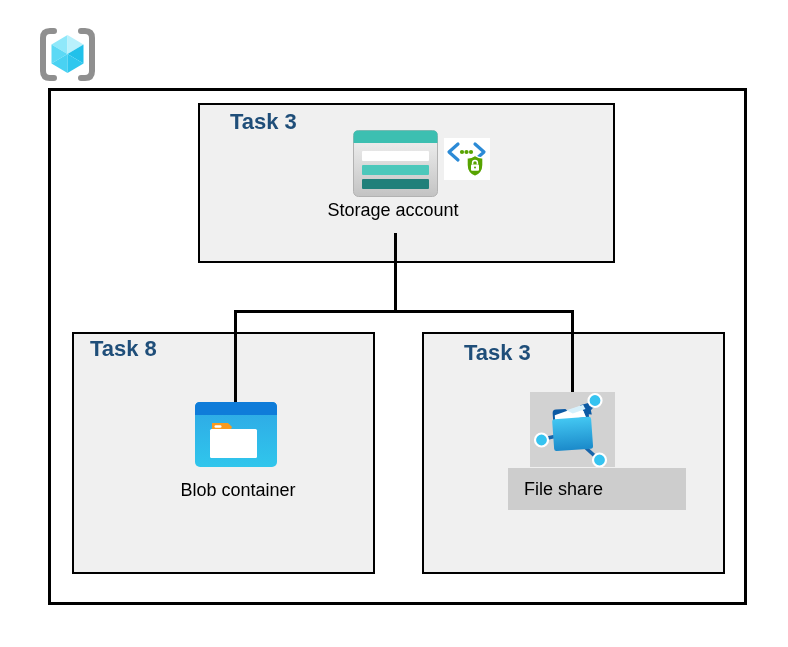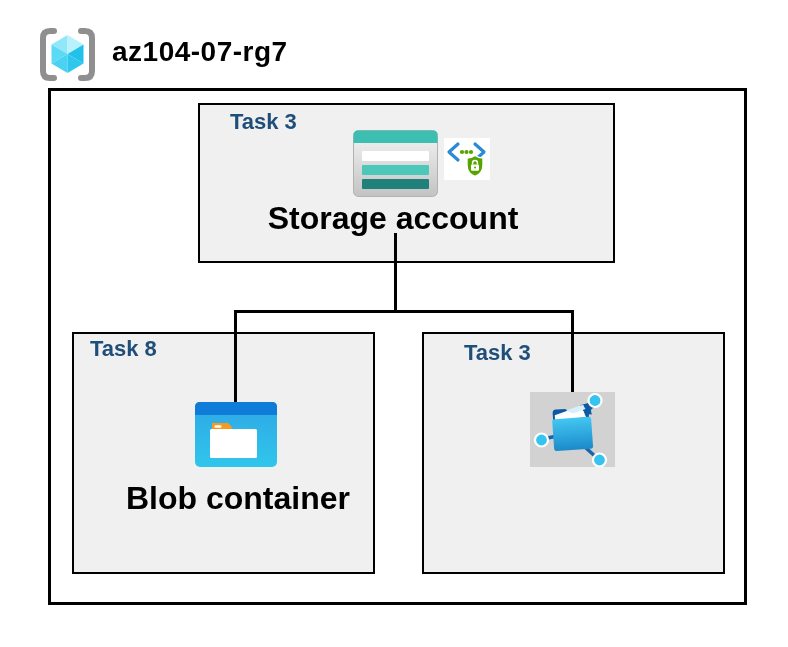--- a/index.html
+++ b/index.html
@@ -24,21 +24,21 @@
   .conn-storage-stem{left:394px;top:233px;width:3px;height:79px;}
   .conn-horizontal{left:234px;top:310px;width:340px;height:3px;}
   .conn-to-blob{left:234px;top:310px;width:3px;height:94px;}
   .conn-to-fileshare{left:571px;top:310px;width:3px;height:84px;}
   
   .storage-icon{left:353px;top:130px;width:85px;height:67px;}
   .endpoint-icon{left:444px;top:138px;width:46px;height:42px;}
   .blob-icon{left:195px;top:402px;width:82px;height:65px;}
   .fileshare-icon{left:530px;top:392px;width:85px;height:75px;}
   
-  .res-label{font-size:32px;font-weight:700;color:#000;white-space:nowrap;}
+  .res-label{font-size:18px;font-weight:400;color:#000;white-space:nowrap;}
   .storage-label{left:393px;top:200px;transform:translateX(-50%);}
   .blob-label{left:238px;top:480px;transform:translateX(-50%);}
   .fileshare-band{left:508px;top:468px;width:178px;height:42px;background:#cdcdcd;
                   display:flex;align-items:center;}
   .fileshare-band .res-label{padding-left:16px;}
 </style>
 </head>
 <body>
 
 <div class="abs" style="width:788px;height:647px;">
@@ -46,21 +46,20 @@
   <svg class="abs rg-icon" viewBox="0 0 59 55">
     <path d="M16 4 H12 Q5 4 5 11 V44 Q5 51 12 51 H16" fill="none" stroke="#8f8f8f" stroke-width="6" stroke-linecap="round"></path>
     <path d="M43 4 H47 Q54 4 54 11 V44 Q54 51 47 51 H43" fill="none" stroke="#8f8f8f" stroke-width="6" stroke-linecap="round"></path>
     <polygon points="29.5,8 13.5,17.5 29.5,27" fill="#8fe8fa"></polygon>
     <polygon points="29.5,8 45.5,17.5 29.5,27" fill="#b9f1fc"></polygon>
     <polygon points="13.5,17.5 13.5,36.5 29.5,27" fill="#5cd9f5"></polygon>
     <polygon points="45.5,17.5 45.5,36.5 29.5,27" fill="#21c1ea"></polygon>
     <polygon points="13.5,36.5 29.5,46 29.5,27" fill="#49d2f2"></polygon>
     <polygon points="45.5,36.5 29.5,46 29.5,27" fill="#2fc7ee"></polygon>
   </svg>
-  <div class="abs rg-title">az104-07-rg7</div>
 
   <div class="abs outer-box"></div>
 
   <div class="abs task-box task1"></div>
   <div class="abs task-box task2"></div>
   <div class="abs task-box task3"></div>
 
   <div class="abs line conn-storage-stem"></div>
   <div class="abs line conn-horizontal"></div>
   <div class="abs line conn-to-blob"></div>
@@ -133,14 +132,17 @@
       <linearGradient id="fsFront" x1="0" y1="0" x2="0" y2="1">
         <stop offset="0" stop-color="#43c7f2"></stop>
           <stop offset="1" stop-color="#1b8aca"></stop>
       </linearGradient>
     </defs>
     <circle cx="65" cy="8.5" r="6.5" fill="#35c3f0" stroke="#ffffff" stroke-width="2.2"></circle>
     <circle cx="11.5" cy="48" r="6.5" fill="#35c3f0" stroke="#ffffff" stroke-width="2.2"></circle>
     <circle cx="69.5" cy="68" r="6.5" fill="#35c3f0" stroke="#ffffff" stroke-width="2.2"></circle>
   </svg>
 
+  <div class="abs fileshare-band">
+    <span class="res-label">File share</span>
+  </div>
 
 </div>
 
 </body></html>

